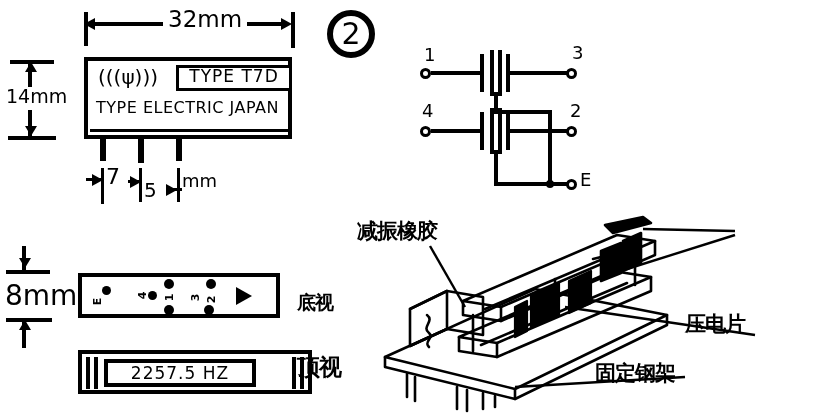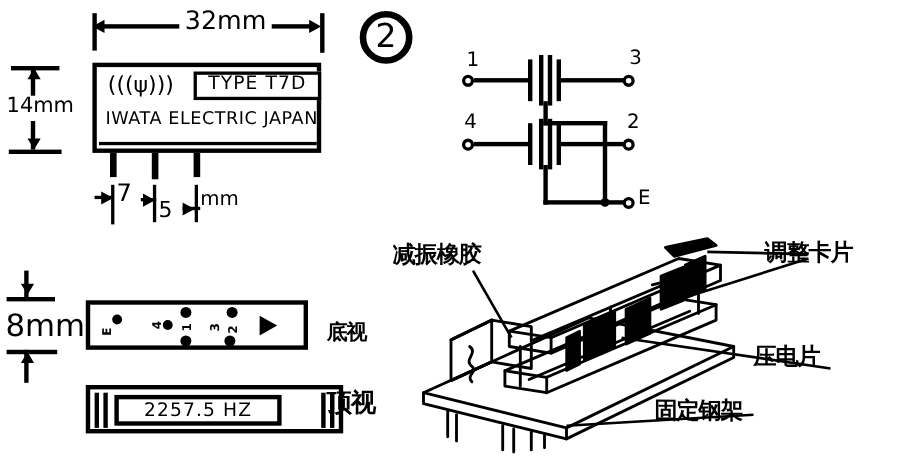--- a/index.html
+++ b/index.html
@@ -164,21 +164,21 @@
     <div class="abs arrU" style="left:25px;top:62px;"></div>
     <div class="abs arrD" style="left:25px;top:126px;"></div>
     <div class="abs hand" style="left:4px;top:87px;font-size:19px;background:#fff;padding:0 2px;">14mm</div>
   </div>
 
   <div class="abs bodybox" style="left:84px;top:57px;width:208px;height:82px;">
     <div class="abs hand" style="left:10px;top:6px;font-size:20px;">(((ψ)))</div>
     <div class="abs typebox" style="left:88px;top:4px;width:116px;height:26px;display:flex;justify-content:center;">
       <span class="hand" style="font-size:17px;letter-spacing:1px;">TYPE T7D</span>
     </div>
-    <div class="abs hand" style="left:8px;top:39px;font-size:16px;letter-spacing:0.5px;">IWATA ELECTRIC JAPAN</div>
+    <div class="abs hand" style="left:8px;top:39px;font-size:16px;letter-spacing:0.5px;">TYPE ELECTRIC JAPAN</div>
     <div class="abs hline" style="left:2px;bottom:3px;width:198px;"></div>
   </div>
 
   <div class="abs pin" style="left:100px;top:139px;height:22px;"></div>
   <div class="abs pin" style="left:138px;top:139px;height:24px;"></div>
   <div class="abs pin" style="left:176px;top:139px;height:22px;"></div>
 
   <div>
     <div class="abs vline" style="left:101px;top:168px;height:36px;"></div>
     <div class="abs vline" style="left:139px;top:168px;height:34px;"></div>
@@ -334,18 +334,17 @@
       <g class="leader">
         <path d="M75,35 L110,96"></path>
         <path d="M288,18 L380,20"></path>
         <path d="M272,58 L380,24"></path>
         <path d="M210,96 L400,124"></path>
         <path d="M160,176 L330,166"></path>
       </g>
     </svg>
 
     <div class="abs cjk" style="left:2px;top:10px;font-size:21px;">减振橡胶</div>
-    <div class="abs cjk" style="left:340px;top:8px;font-size:21px;">调整卡片</div>
     <div class="abs cjk" style="left:330px;top:103px;font-size:21px;">压电片</div>
     <div class="abs cjk" style="left:240px;top:152px;font-size:21px;">固定钢架</div>
   </div>
 
 </div>
 
 </body></html>

